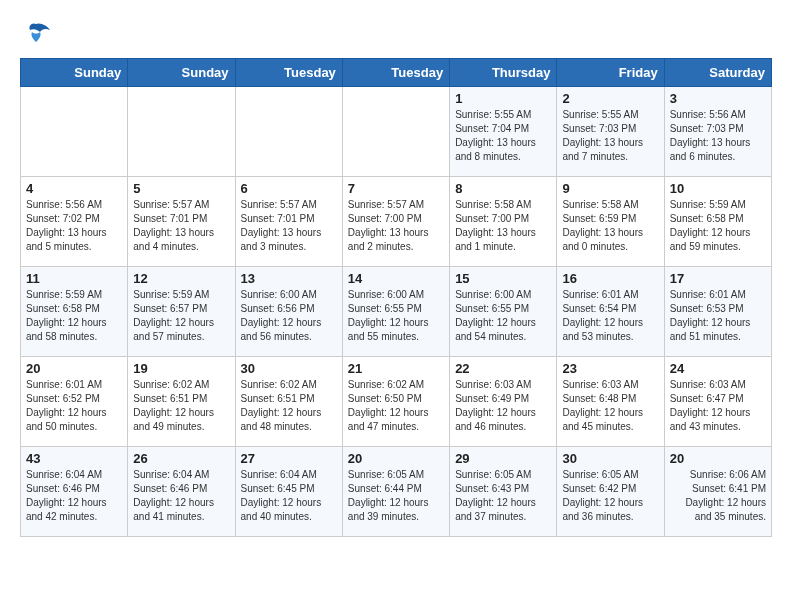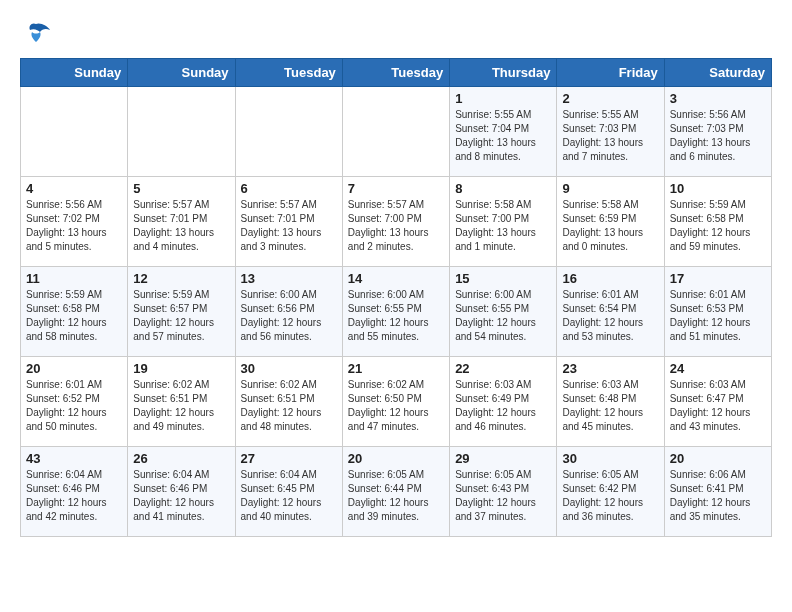--- a/index.html
+++ b/index.html
@@ -338,20 +338,20 @@
         </td>
         <td>
           <div class="day-num">30</div>
           <div class="day-info" style="white-space: pre-line;">Sunrise: 6:05 AM
 Sunset: 6:42 PM
 Daylight: 12 hours
 and 36 minutes.</div>
         </td>
         <td>
           <div class="day-num">20</div>
-          <div class="day-info" style="white-space: pre-line;">Sunrise: 6:06 AM
+          <div class="day-info" style="white-space: pre-line; text-align: right;">Sunrise: 6:06 AM
 Sunset: 6:41 PM
 Daylight: 12 hours
 and 35 minutes.</div>
         </td>
       </tr>
     </tbody>
 </table>
 
 </body></html>

